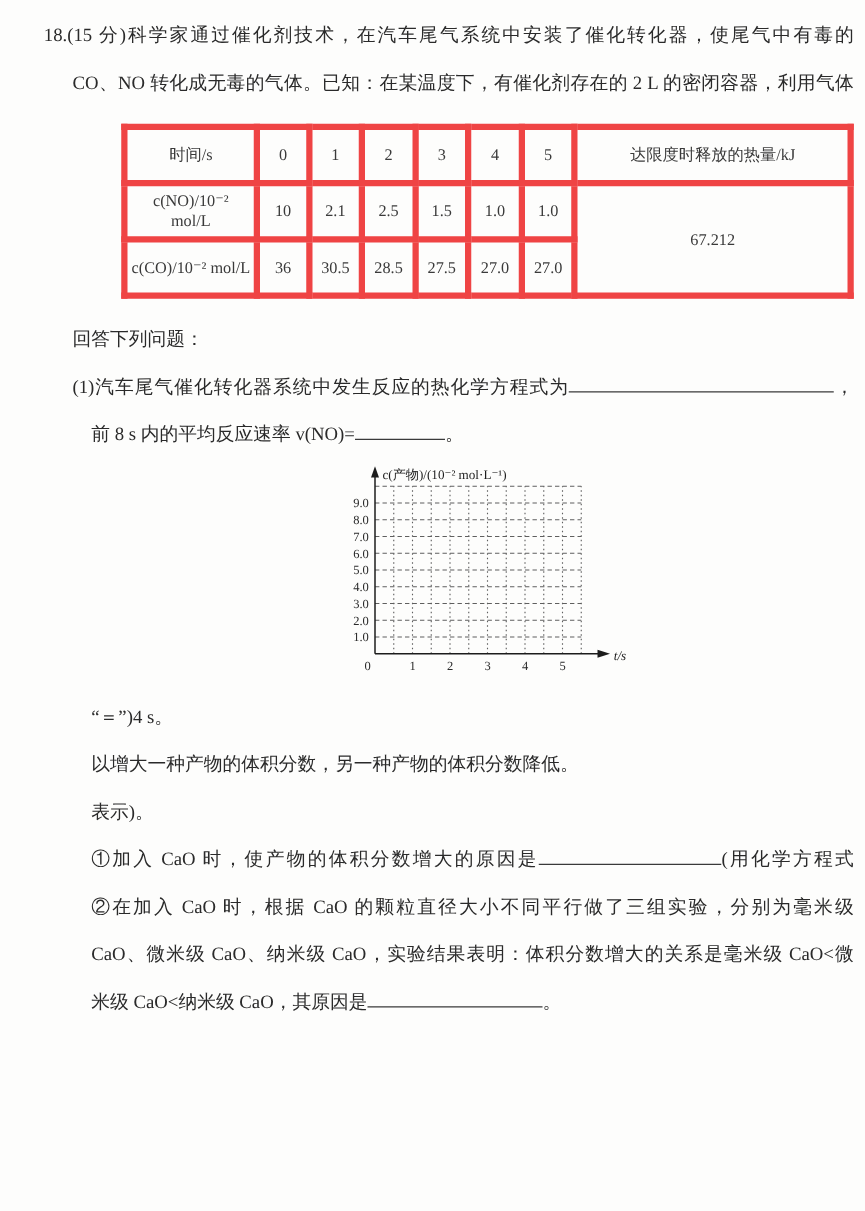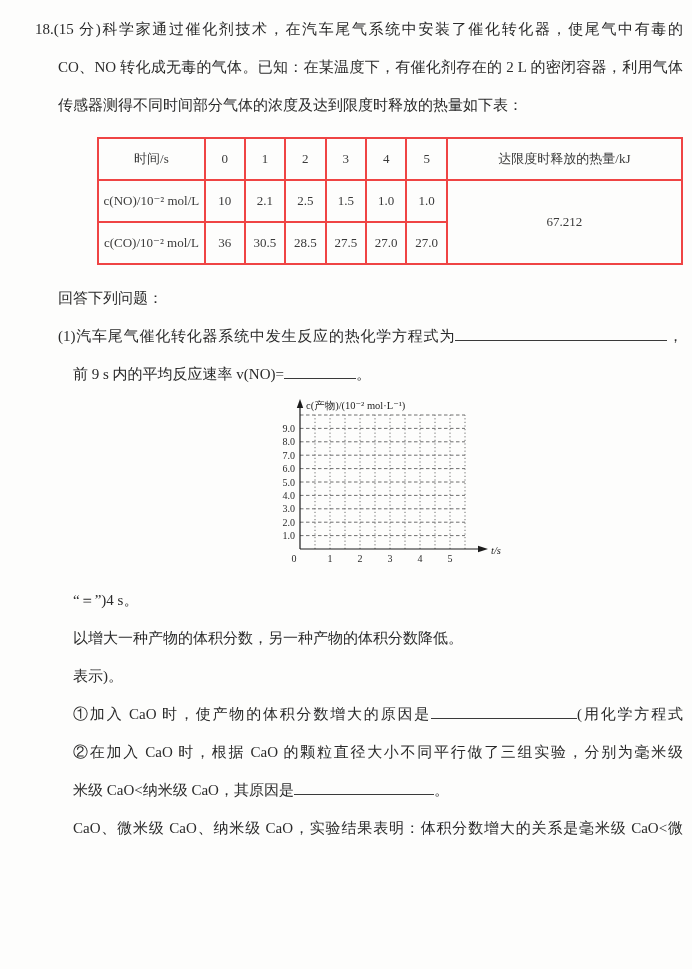--- a/index.html
+++ b/index.html
@@ -14,39 +14,38 @@
   .ind2{padding-left:38px;}
   
   .jus0{width:648px;text-align:justify;text-align-last:justify;}
   .jus1{width:625px;text-align:justify;text-align-last:justify;}
   .jus2{width:610px;text-align:justify;text-align-last:justify;}
   
   .blank{display:inline-block;height:15px;border-bottom:1px solid #3a3a3a;vertical-align:baseline;}
   .b220{width:212px;} .b72{width:72px;} .b66{width:66px;} .b148{width:146px;} .b140{width:140px;}
   
   table.dt{border-collapse:collapse;margin:13px 0 14px 62px;border:2px solid #2d2d2d;}
-  table.dt td{border:2px solid #ef4444;text-align:center;vertical-align:middle;
+  table.dt td{border:5px solid #ef4444;text-align:center;vertical-align:middle;
     font-size:13px;height:40px;padding:0 3px;color:#3a3a3a;}
   td.c-label{width:101px;}
   td.c-num{width:33px;}
   td.c-heat{width:238px;}
   
   .chart-wrap{margin:4px 0 8px 231px;height:176px;}
   svg text{font-family:"Liberation Serif","DejaVu Serif",serif;}
   .tick{font-size:10px;fill:#2a2a2a;}
   .axlab{font-size:10.5px;fill:#1d1d1d;}
 </style>
 </head>
 <body>
 
 <div class="page">
 
   <div class="line jus0">18.(15 分)科学家通过催化剂技术，在汽车尾气系统中安装了催化转化器，使尾气中有毒的</div>
   <div class="line ind1 jus1">CO、NO 转化成无毒的气体。已知：在某温度下，有催化剂存在的 2 L 的密闭容器，利用气体</div>
-  <div class="line ind1">传感器测得不同时间部分气体的浓度及达到限度时释放的热量如下表：</div>
 
   <table class="dt">
     <tbody>
         <tr>
       <td class="c-label">时间/s</td>
       <td class="c-num">0</td>
       <td class="c-num">1</td>
       <td class="c-num">2</td>
       <td class="c-num">3</td>
       <td class="c-num">4</td>
@@ -71,21 +70,21 @@
       <td>27.5</td>
       <td>27.0</td>
       <td>27.0</td>
     </tr>
   </tbody>
     </table>
 
   <div class="line ind1">回答下列问题：</div>
 
   <div class="line ind1 jus1"><span>(1)汽车尾气催化转化器系统中发生反应的热化学方程式为</span><span class="blank b220"></span><span>，</span></div>
-  <div class="line ind2"><span>前 9 s 内的平均反应速率 v(NO)=</span><span class="blank b72"></span><span>。</span></div>
+  <div class="line ind2"><span>前 8 s 内的平均反应速率 v(NO)=</span><span class="blank b72"></span><span>。</span></div>
 
 
   <div class="chart-wrap">
     <svg id="chart-svg" width="258" height="176">
       <g id="grid-g">
           <line x1="34" y1="138.6" x2="199" y2="138.6" stroke="#5f5f5f" stroke-width="0.9" stroke-dasharray="3.5 2.5"></line>
           <line x1="34" y1="125.2" x2="199" y2="125.2" stroke="#5f5f5f" stroke-width="0.9" stroke-dasharray="3.5 2.5"></line>
           <line x1="34" y1="111.8" x2="199" y2="111.8" stroke="#5f5f5f" stroke-width="0.9" stroke-dasharray="3.5 2.5"></line>
           <line x1="34" y1="98.4" x2="199" y2="98.4" stroke="#5f5f5f" stroke-width="0.9" stroke-dasharray="3.5 2.5"></line>
           <line x1="34" y1="85" x2="199" y2="85" stroke="#5f5f5f" stroke-width="0.9" stroke-dasharray="3.5 2.5"></line>
@@ -133,16 +132,16 @@
   </div>
 
   <div class="line ind2">“＝”)4 s。</div>
 
   <div class="line ind2">以增大一种产物的体积分数，另一种产物的体积分数降低。</div>
 
   <div class="line ind2">表示)。</div>
   <div class="line ind2 jus2"><span>①加入 CaO 时，使产物的体积分数增大的原因是</span><span class="blank b148"></span><span>(用化学方程式</span></div>
 
   <div class="line ind2 jus2">②在加入 CaO 时，根据 CaO 的颗粒直径大小不同平行做了三组实验，分别为毫米级</div>
+  <div class="line ind2 jus2">CaO、微米级 CaO、纳米级 CaO，实验结果表明：体积分数增大的关系是毫米级 CaO&lt;微</div>
   <div class="line ind2"><span>米级 CaO&lt;纳米级 CaO，其原因是</span><span class="blank b140"></span><span>。</span></div>
-  <div class="line ind2 jus2">CaO、微米级 CaO、纳米级 CaO，实验结果表明：体积分数增大的关系是毫米级 CaO&lt;微</div>
 
 </div>
 
 </body></html>

